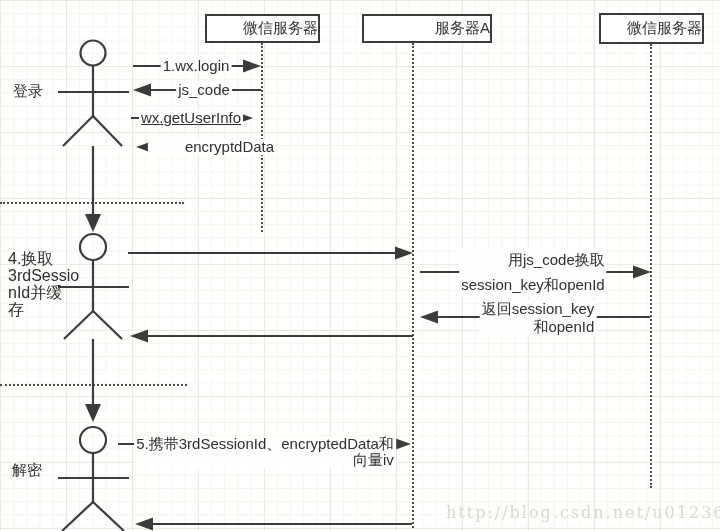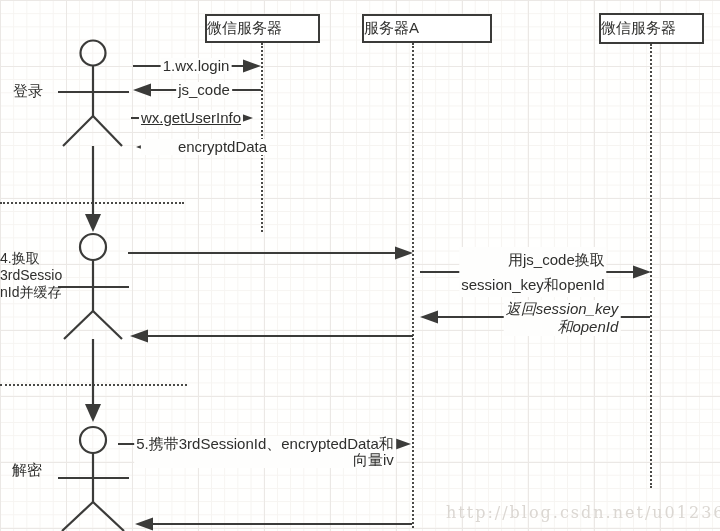--- a/index.html
+++ b/index.html
@@ -9,21 +9,21 @@
     background-color:#fffffe;
     background-image:
       linear-gradient(#ebe8e5 1px, transparent 1px),
       linear-gradient(90deg, #ebe8e5 1px, transparent 1px),
       linear-gradient(#f6f4f1 1px, transparent 1px),
       linear-gradient(90deg, #f6f4f1 1px, transparent 1px);
     background-size:66px 66px,66px 66px,13.2px 13.2px,13.2px 13.2px;
   }
   .box{
     position:absolute;box-sizing:border-box;border:2px solid #3b3b39;background:#fff;
-    display:flex;align-items:center;justify-content:flex-start;
+    display:flex;align-items:center;justify-content:flex-end;
     font-size:15px;color:#323230;z-index:6;
   }
   .lifeline{position:absolute;width:0;border-left:2px dotted #4a4a47;z-index:1;}
   .sep{position:absolute;height:0;border-top:2px dotted #4a4a47;z-index:1;}
   .strokes{position:absolute;left:0;top:0;z-index:2;}
   .lbl{
     position:absolute;transform:translate(-50%,-50%);
     background:#fefefd;color:#2f2f2d;font-size:15px;line-height:16px;
     white-space:pre-line;text-align:right;padding:0 2px;z-index:4;
   }
@@ -135,29 +135,29 @@
     <span>微信服务器</span>
   </div>
   <div class="box" style="left:362px;top:14px;width:130px;height:29px;">
     <span>服务器A</span>
   </div>
   <div class="box" style="left:599px;top:13px;width:105px;height:31px;">
     <span>微信服务器</span>
   </div>
 
   <div class="actor-lbl" style="left:13px;top:82px;">登录</div>
-  <div class="actor-lbl" style="left:0;top:250px;width:64px;font-size:14px;">4.换取
+  <div class="actor-lbl" style="left:8px;top:250px;width:64px;font-size:16px;">4.换取
 3rdSessio
 nId并缓存</div>
   <div class="actor-lbl" style="left:12px;top:461px;">解密</div>
 
   <div class="lbl" style="left:196px;top:66px;">1.wx.login</div>
   <div class="lbl" style="left:204px;top:90px;">js_code</div>
   <div class="lbl" style="left:191px;top:118px;text-decoration:underline;">wx.getUserInfo</div>
-  <div class="lbl" style="left:205px;top:147px;padding-left:37px;">encryptdData</div>
+  <div class="lbl" style="left:212px;top:147px;padding-left:37px;">encryptdData</div>
   <div class="lbl" style="left:533px;top:272px;line-height:25px;">用js_code换取
 session_key和openId</div>
-  <div class="lbl" style="left:562px;top:318px;line-height:18px;font-style:italic;">返回session_key
+  <div class="lbl" style="left:538px;top:318px;line-height:18px;">返回session_key
 和openId</div>
   <div class="lbl" style="left:265px;top:452px;line-height:16px;">5.携带3rdSessionId、encryptedData和
 向量iv</div>
 
 </div>
 
 </body></html>

